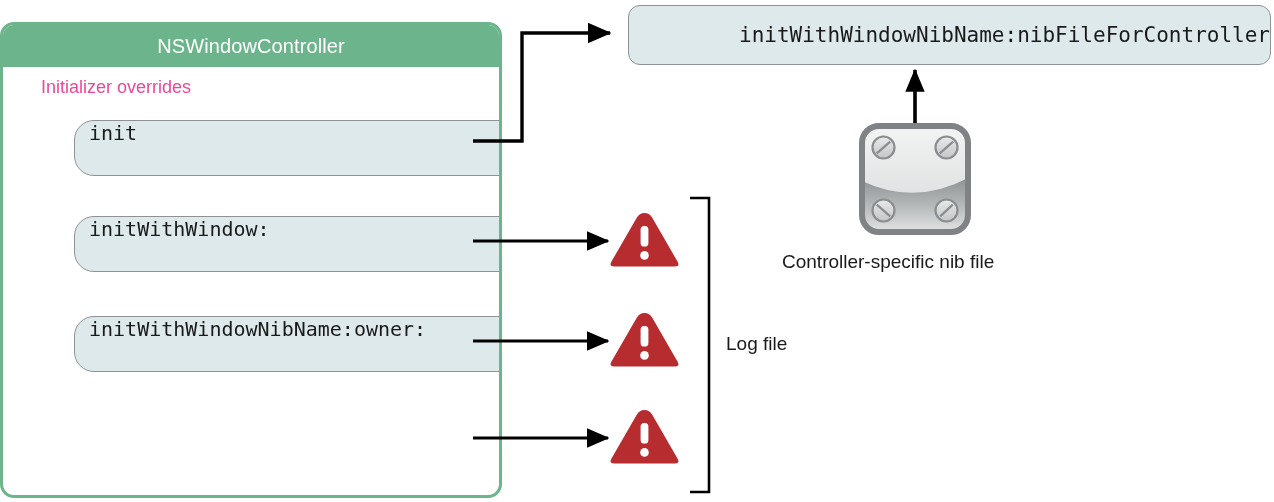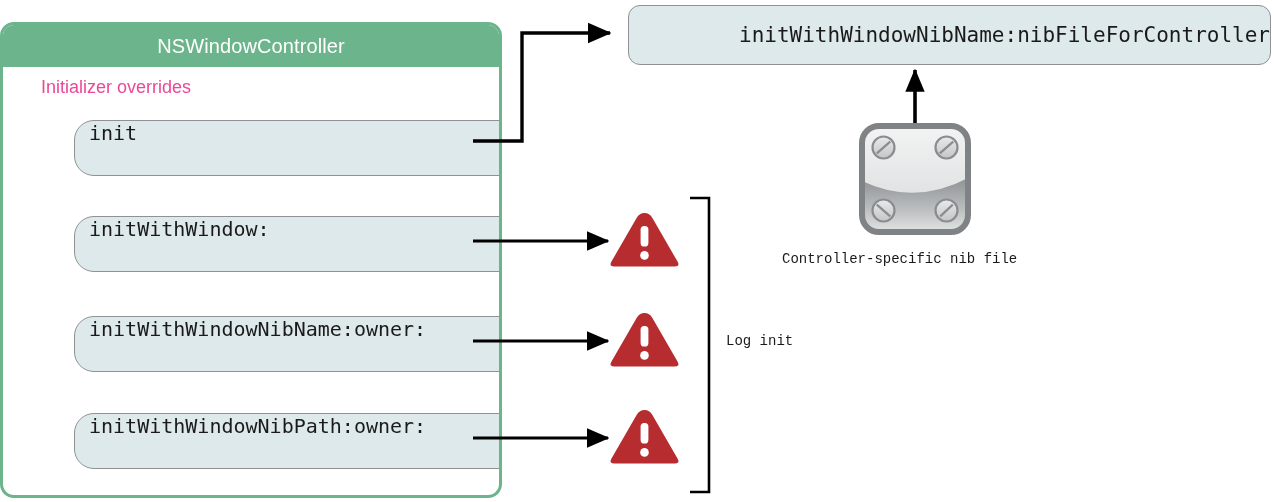--- a/index.html
+++ b/index.html
@@ -113,22 +113,22 @@
     left: 0;
     top: 0;
     width: 1274px;
     height: 502px;
     pointer-events: none;
   }
 
   
   .canvas-label {
     position: absolute;
-    font-family: Liberation Mono, monospace;
-    font-size: 14px;
+    font-family: Liberation Sans, sans-serif;
+    font-size: 19px;
     color: #1a1a1a;
     white-space: nowrap;
   }
   .lbl-log-error { left: 726px; top: 333px; }
   .lbl-nib-caption { left: 782px; top: 251px; }
 </style>
 </head>
 <body>
 
 <div id="stage">
@@ -146,30 +146,27 @@
     </div>
 
     <div class="method-box mb-2">
       <span class="mtext">initWithWindowNibName:owner:</span>
     </div>
 
     <div class="method-box mb-1">
       <span class="mtext">initWithWindow:</span>
     </div>
 
-    <div class="method-box mb-3">
-      <span class="mtext">initWithWindowNibPath:owner:</span>
-    </div>
   </div>
 
   <div class="nib-box">
     <span class="mtext">initWithWindowNibName:nibFileForController</span>
   </div>
 
-  <div class="canvas-label lbl-log-error">Log init</div>
+  <div class="canvas-label lbl-log-error">Log file</div>
 
   <div class="canvas-label lbl-nib-caption">Controller-specific nib file</div>
 
   <svg id="overlay" viewBox="0 0 1274 502" width="1274" height="502">
     <defs>
       <marker id="arrowR" viewBox="0 0 10 10" refX="9.4" refY="5" markerWidth="7" markerHeight="7" orient="auto-start-reverse">
         <path d="M 0 0.6 L 10 5 L 0 9.4 z" fill="#000000"></path>
       </marker>
       <marker id="arrowU" viewBox="0 0 10 10" refX="9.4" refY="5" markerWidth="6.4" markerHeight="6.4" orient="auto-start-reverse">
         <path d="M 0 0.8 L 10 5 L 0 9.2 z" fill="#000000"></path>

